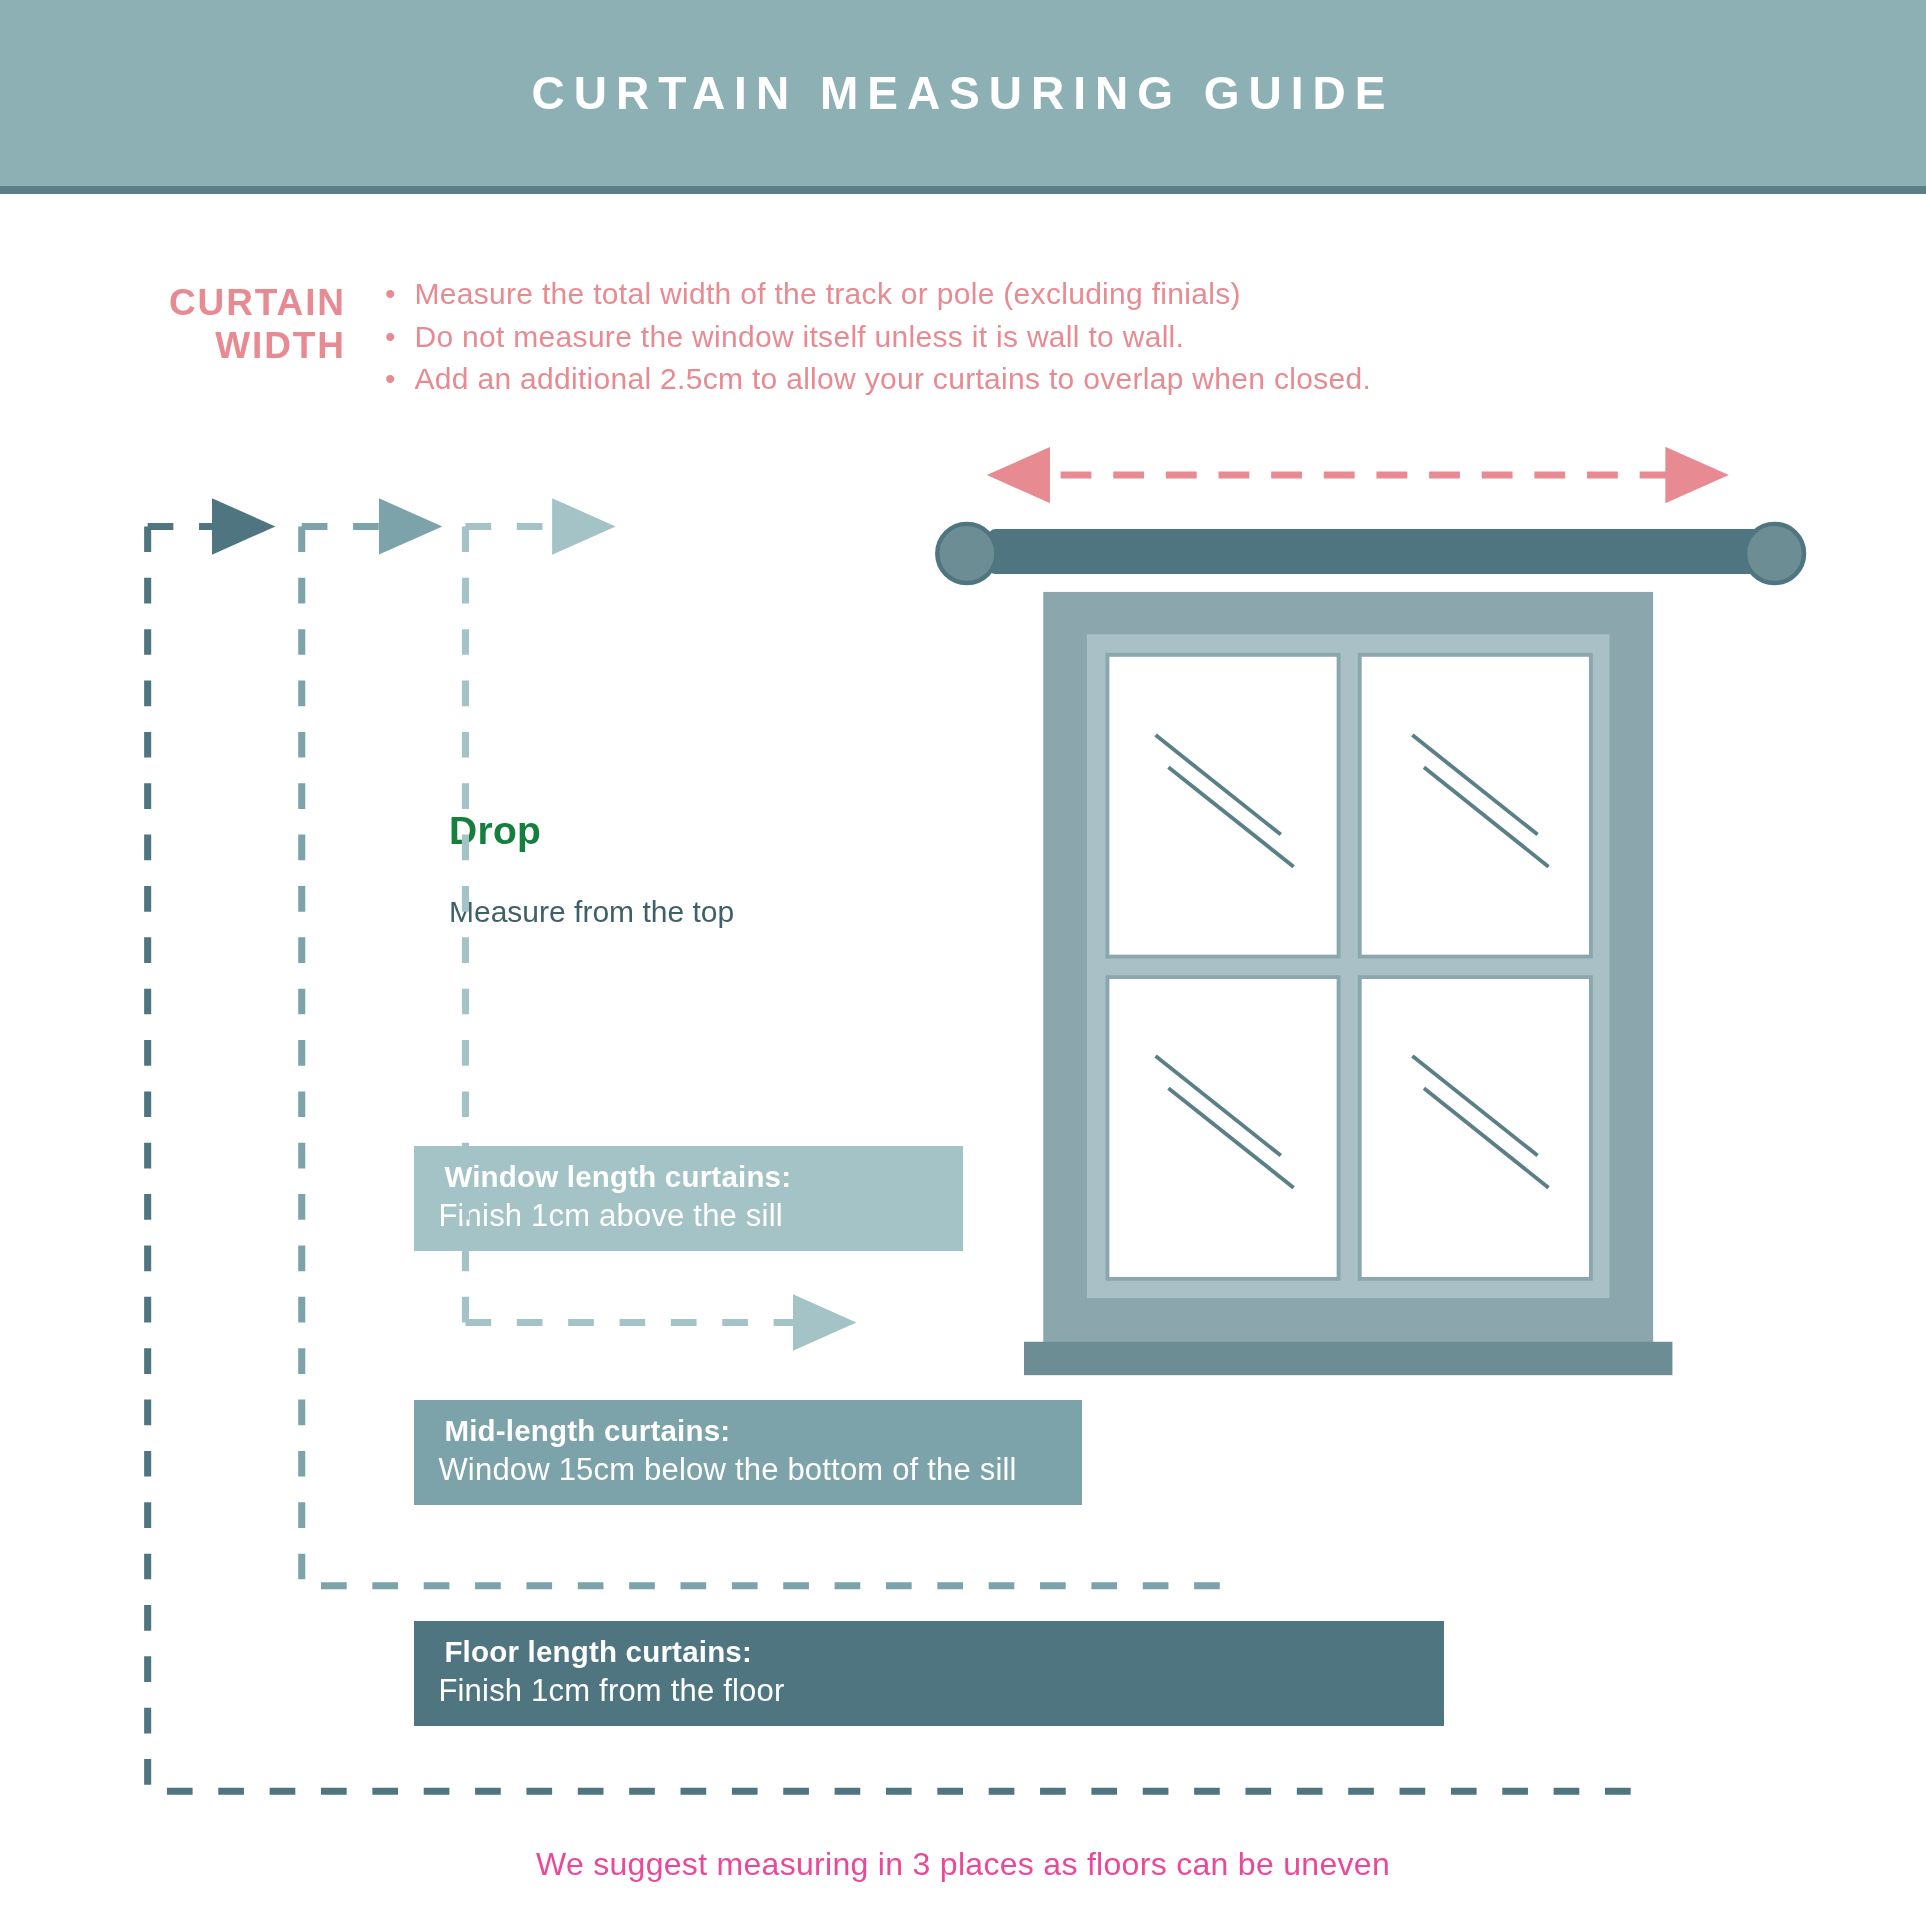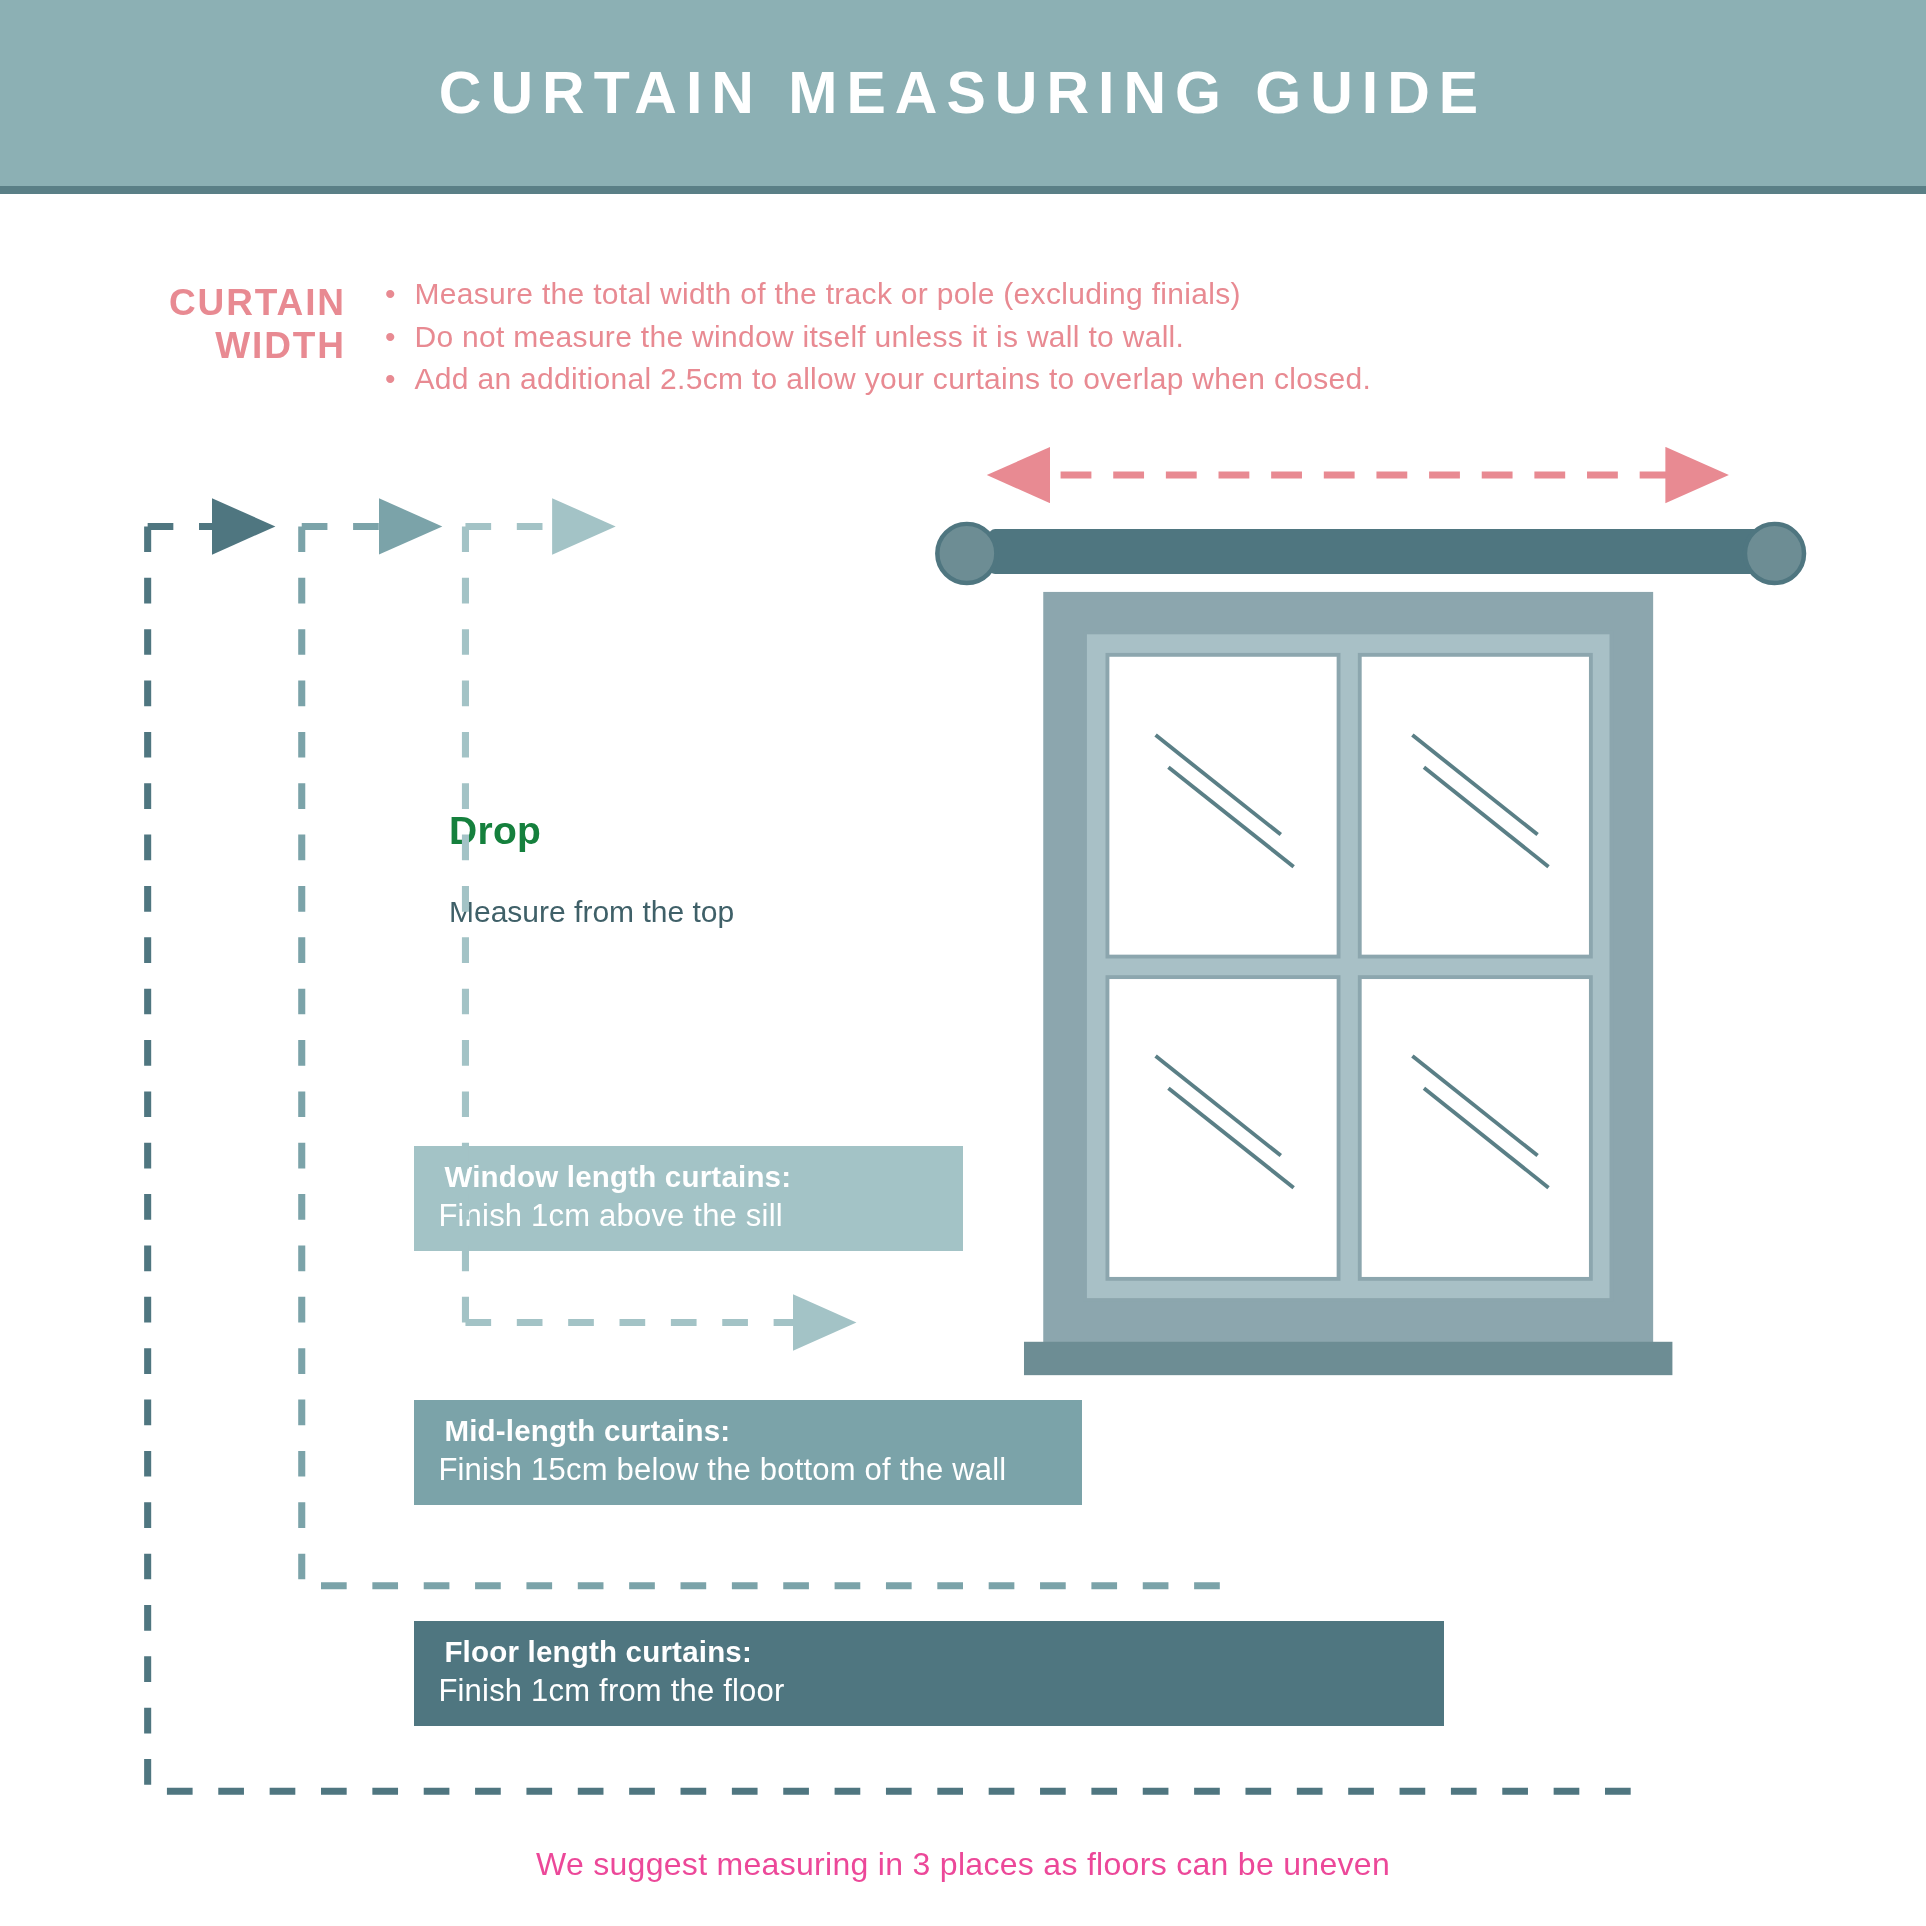--- a/index.html
+++ b/index.html
@@ -22,21 +22,21 @@
     top: 0;
     width: 1926px;
     height: 186px;
     background: #8cb0b4;
     display: flex;
     align-items: center;
     justify-content: center;
   }
   .header-title {
     color: #ffffff;
-    font-size: 59px;
+    font-size: 46px;
     font-weight: bold;
     letter-spacing: 9px;
     text-align: center;
     white-space: nowrap;
   }
   .header-rule {
     position: absolute;
     left: 0;
     top: 186px;
     width: 1926px;
@@ -190,21 +190,21 @@
 <div class="drop-body">
   <div>Measure from the top</div>
 </div>
 
 <div class="bar" id="bar-window">
   <div class="bar-title">Window length curtains:</div>
   <div class="bar-sub">Finish 1cm above the sill</div>
 </div>
 <div class="bar" id="bar-mid">
   <div class="bar-title">Mid-length curtains:</div>
-  <div class="bar-sub">Finish 15cm below the bottom of the wall</div>
+  <div class="bar-sub">Window 15cm below the bottom of the sill</div>
 </div>
 <div class="bar" id="bar-floor">
   <div class="bar-title">Floor length curtains:</div>
   <div class="bar-sub">Finish 1cm from the floor</div>
 </div>
 
 <div class="footnote">We suggest measuring in 3 places as floors can be uneven</div>
 
 <svg class="overlay" viewBox="0 0 3000 3000" xmlns="http://www.w3.org/2000/svg">
 

